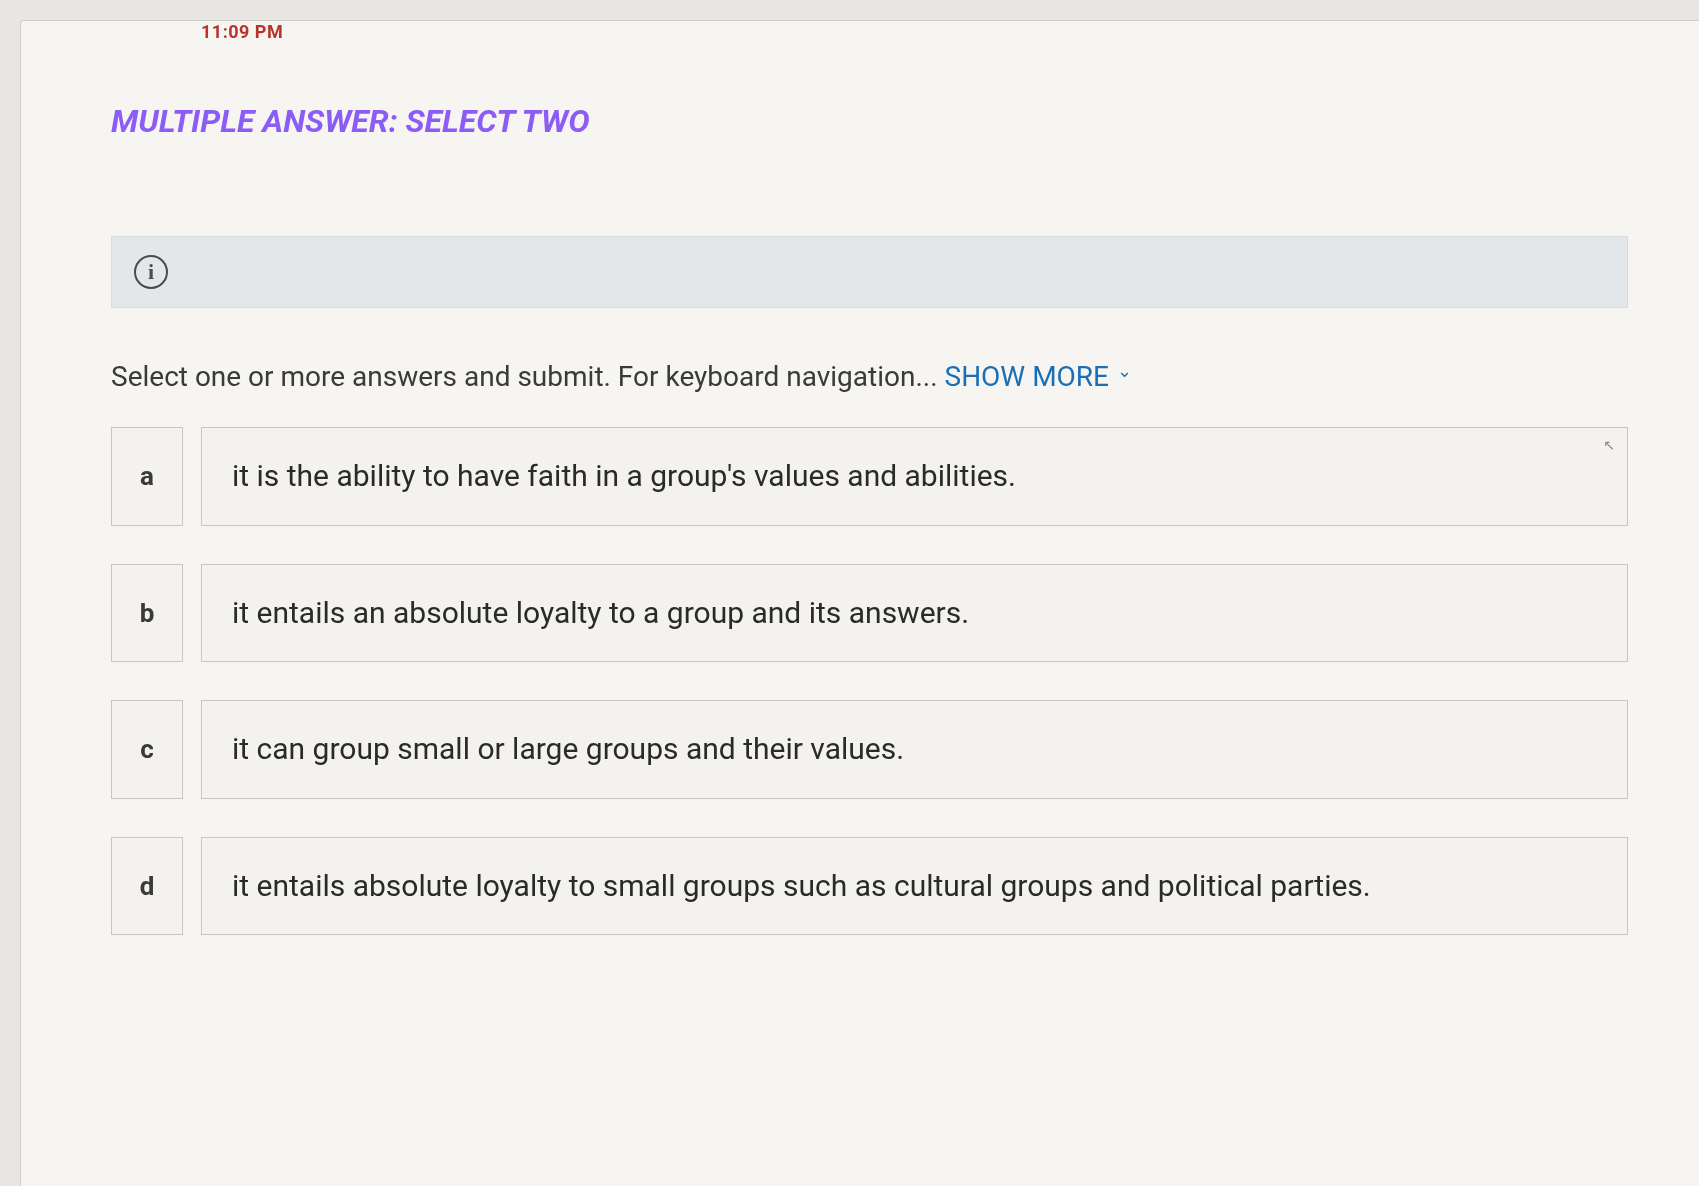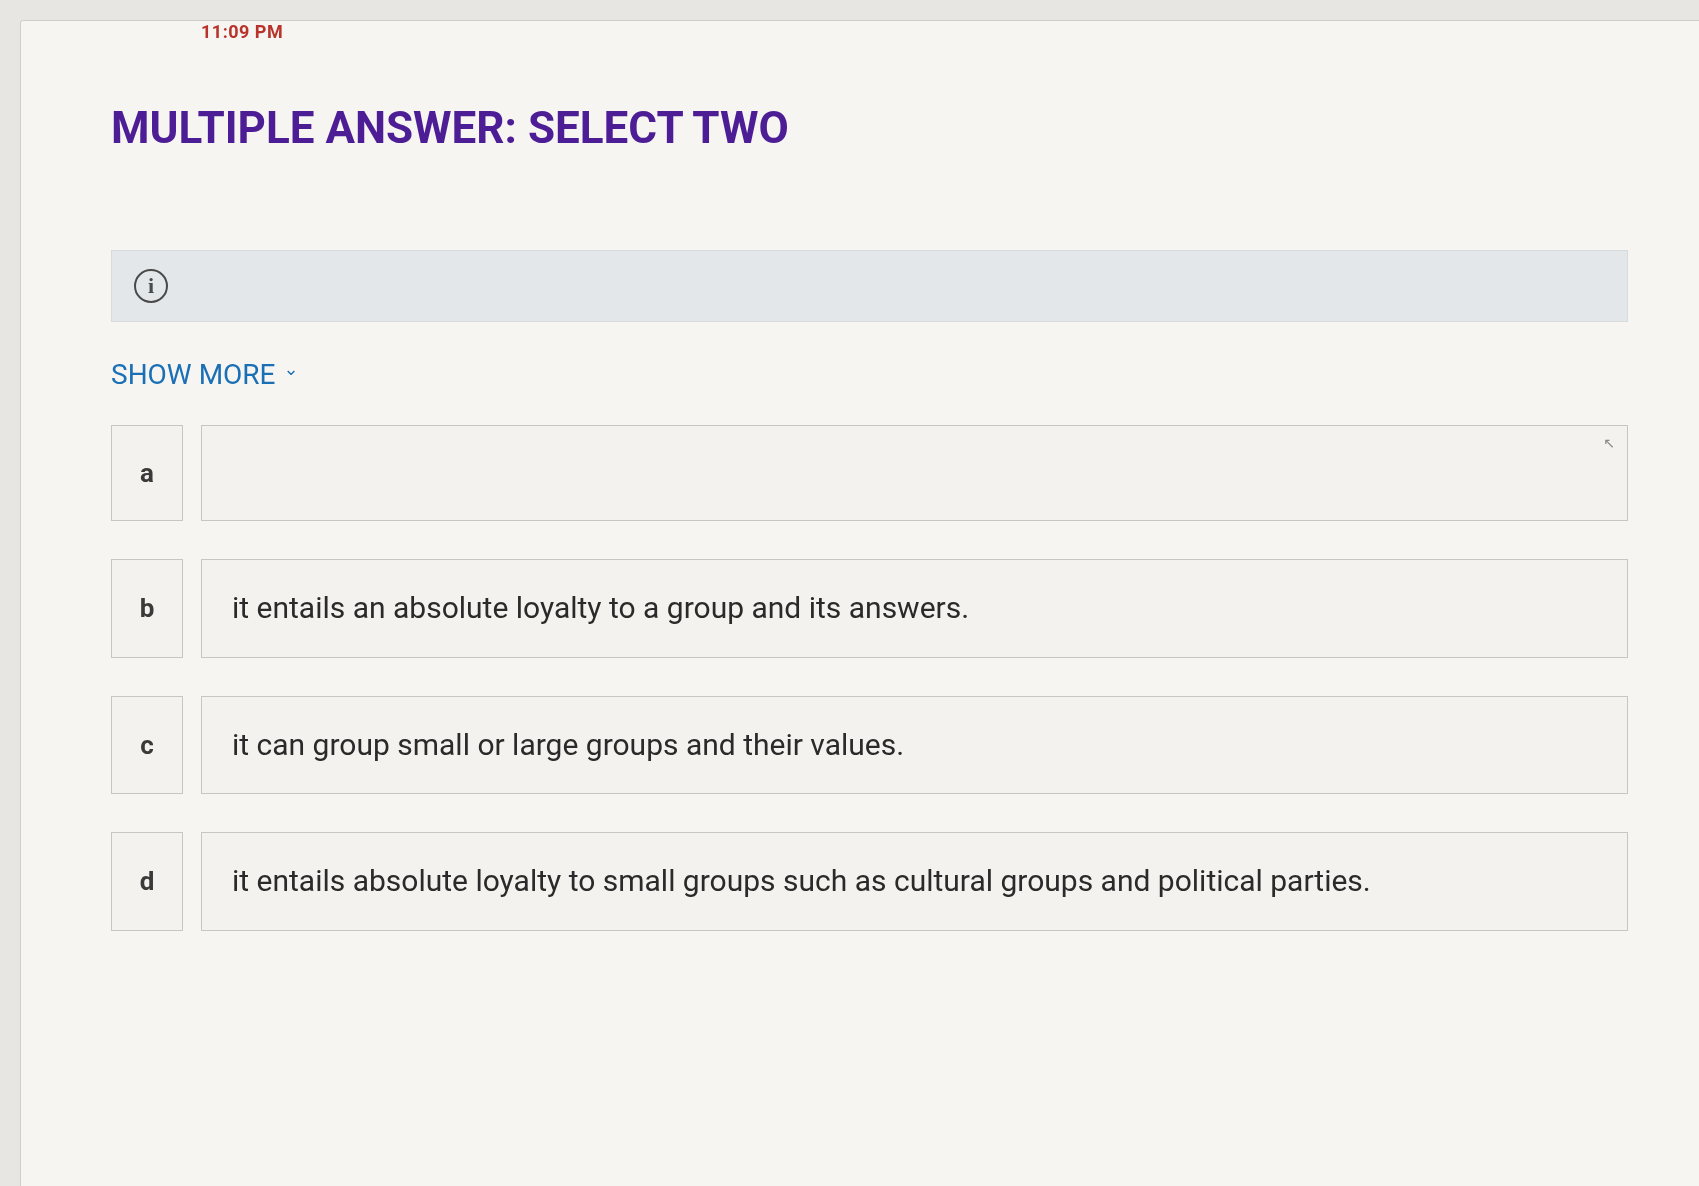--- a/index.html
+++ b/index.html
@@ -26,23 +26,24 @@
     font-size: 18px;
     font-weight: 700;
     color: #b8332b;
     padding: 0 40px 0 180px;
     letter-spacing: 0.5px;
   }
   .question-block {
     padding: 60px 90px 20px 90px;
   }
   .instruction {
-    font-size: 44px;
+    font-size: 32px;
     font-weight: 700;
-    color: #4c1d95;
+    font-style: italic;
+    color: #8b5cf6;
     margin-bottom: 6px;
   }
   .prompt {
     font-size: 32px;
     color: #2a2a2a;
     line-height: 1.35;
   }
   .info-banner {
     margin: 70px 90px 0 90px;
     background: #e4e7ea;
@@ -76,20 +77,21 @@
   .nav-hint {
     padding: 36px 90px 10px 90px;
     font-size: 28px;
     color: #3a3a3a;
   }
   .show-more {
     color: #1a6fb5;
     cursor: pointer;
     display: inline-flex;
     gap: 8px;
+    margin-top: 16px;
   }
   .chevron {
     font-size: 18px;
   }
   .options {
     padding: 24px 90px 0 90px;
   }
   .option-row {
     display: flex;
     gap: 18px;
@@ -138,31 +140,33 @@
 
   <div class="question-block">
     <div class="instruction">MULTIPLE ANSWER: SELECT TWO</div>
   </div>
 
   <div class="info-banner">
     <div class="info-icon">i</div>
   </div>
 
   <div class="nav-hint">
+    <span>Select one or more answers and submit. For keyboard navigation... </span>
     <span class="show-more">
       <span>SHOW MORE</span>
       <span class="chevron">⌄</span>
     </span>
   </div>
 
   <div class="options">
 
     <div class="option-row">
       <div class="option-letter">a</div>
       <div class="option-text">
+        <span>it is the ability to have faith in a group's values and abilities.</span>
         <span class="marker">↖</span>
       </div>
     </div>
 
     <div class="option-row">
       <div class="option-letter">b</div>
       <div class="option-text">
         <span>it entails an absolute loyalty to a group and its answers.</span>
       </div>
     </div>

